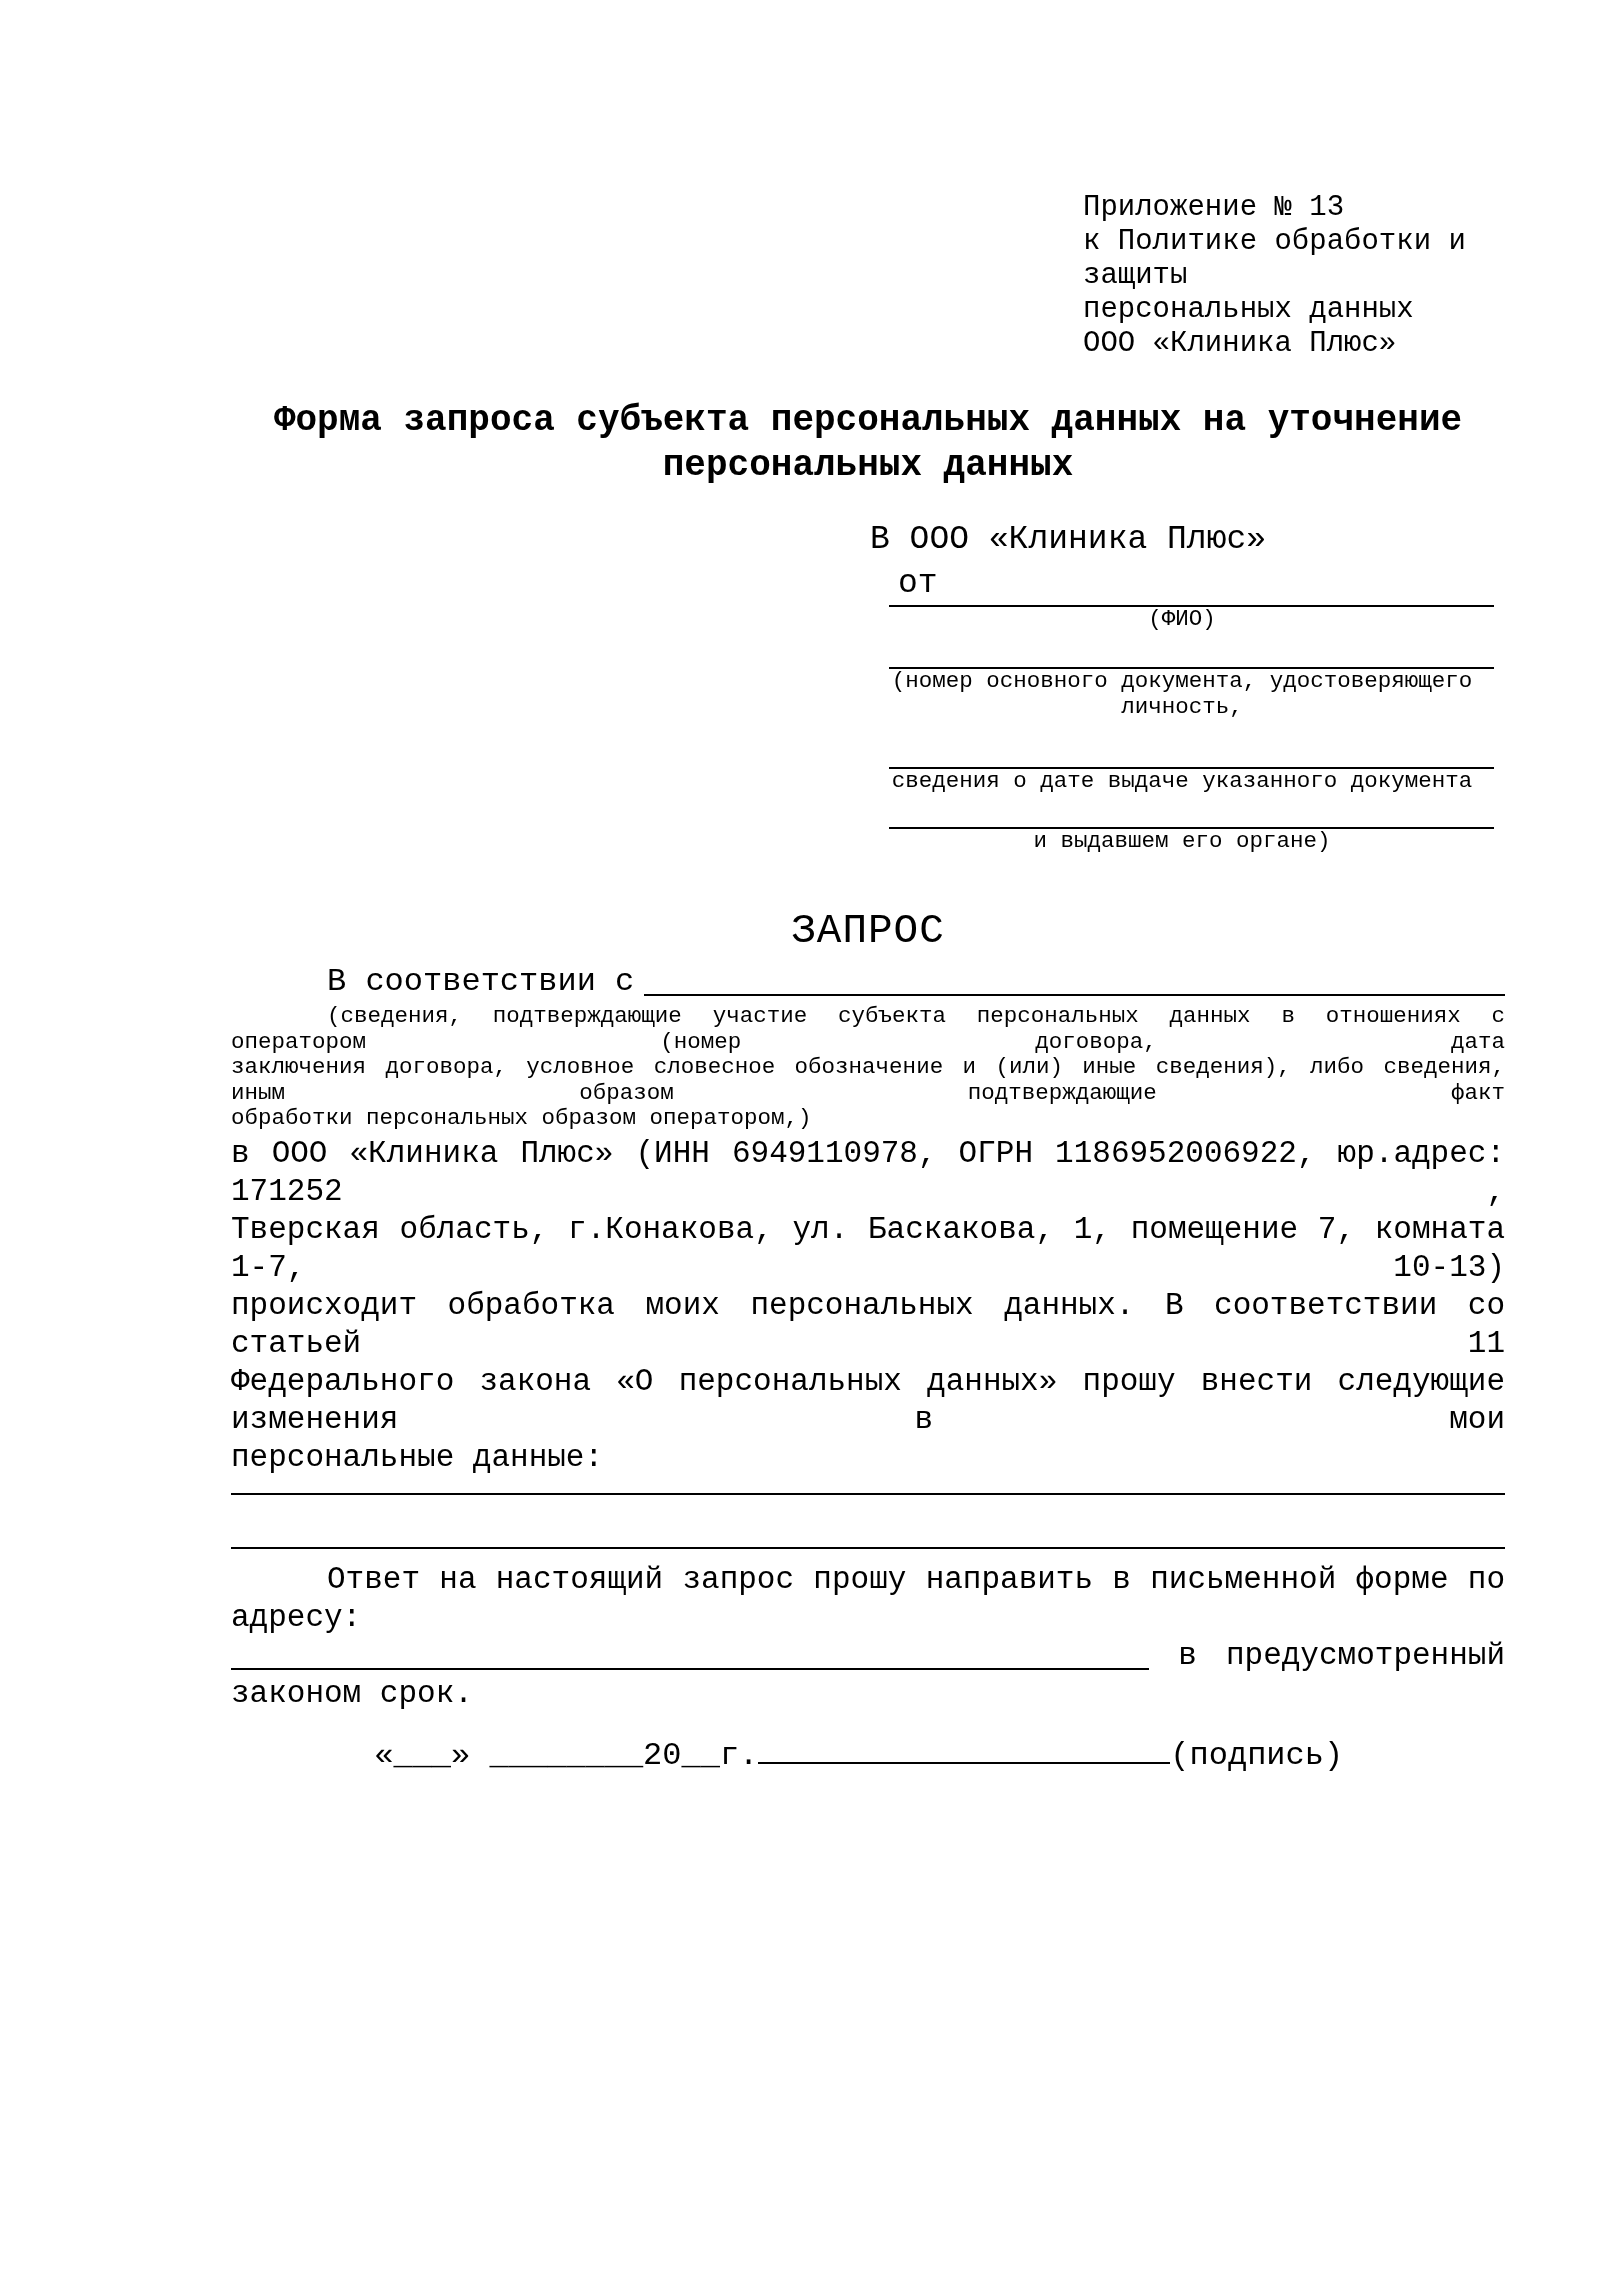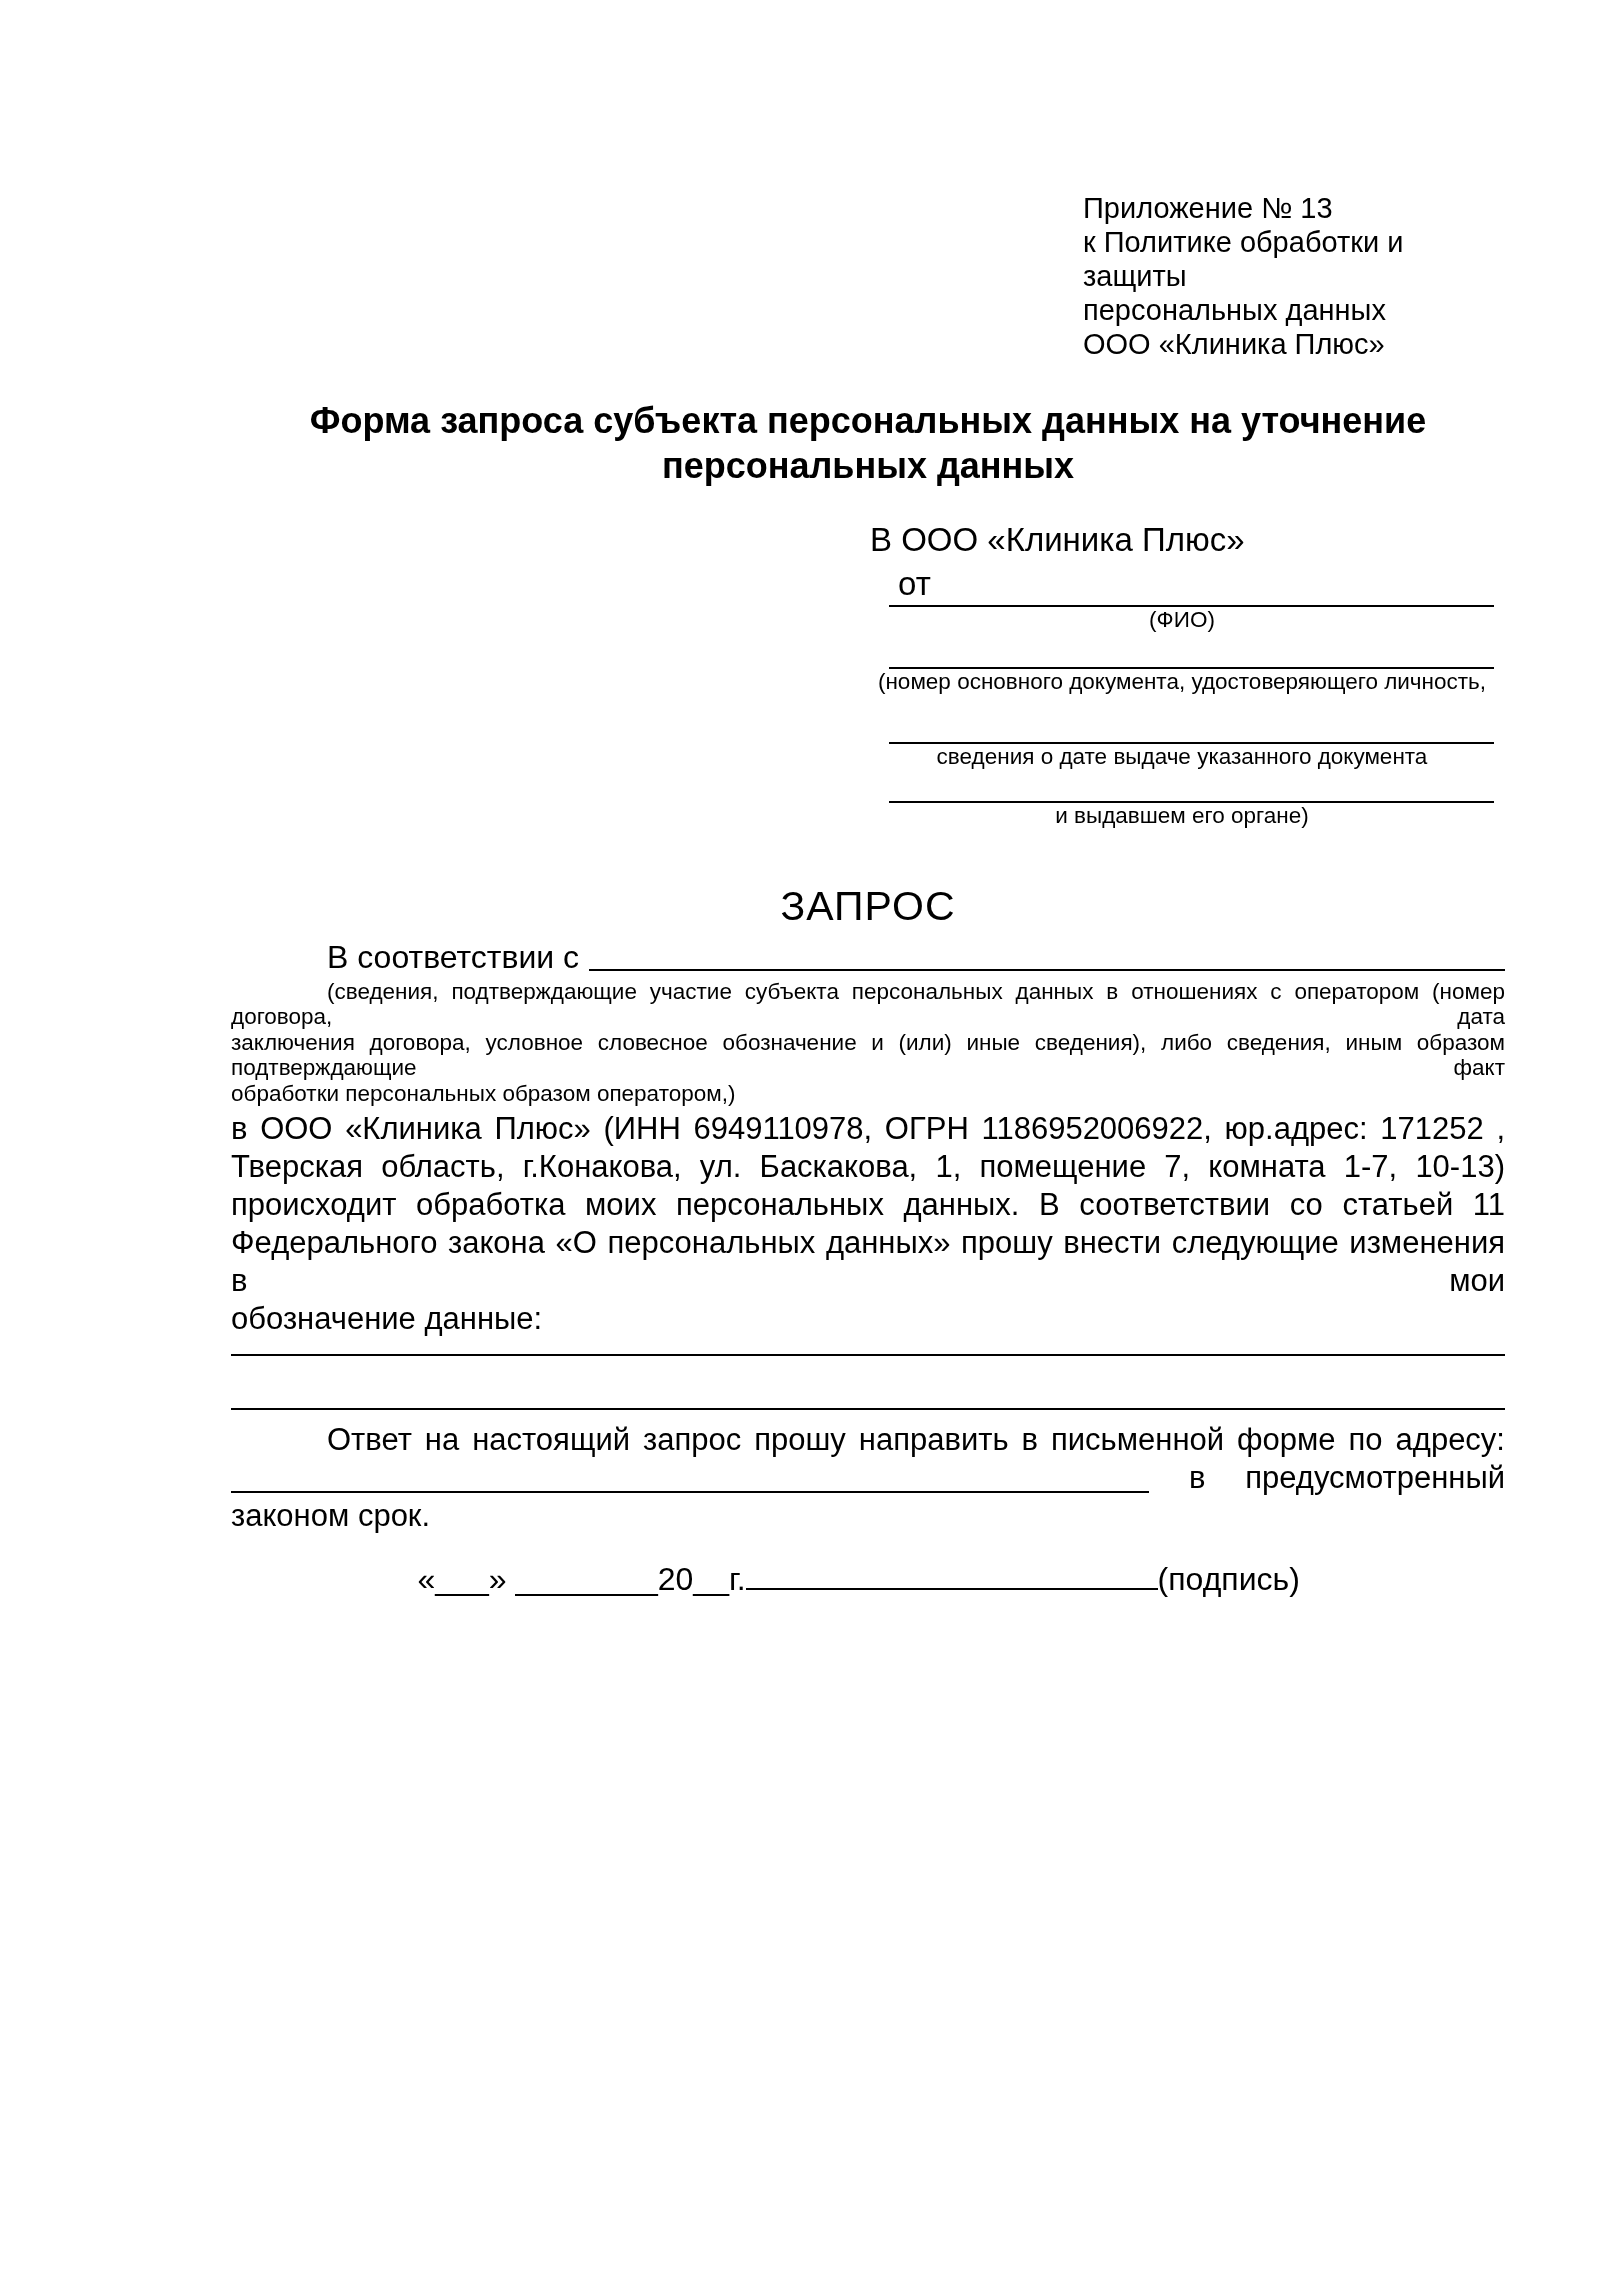--- a/index.html
+++ b/index.html
@@ -3,21 +3,21 @@
 <meta charset="utf-8">
 <style>
   html, body { margin: 0; padding: 0; background: #ffffff; }
   .page {
     position: relative;
     width: 1621px;
     height: 1821px;
     box-sizing: border-box;
     background: #ffffff;
     color: #000000;
-    font-family: Liberation Sans, sans-serif;
+    font-family: Liberation Mono, monospace;
     padding: 191px 116px 0 231px; 
     overflow: hidden;
   }
 
   
   .appendix { margin-left: 852px; font-size: 29px; line-height: 34px; }
 
   
   .title { margin-top: 37px; text-align: center; font-weight: bold; font-size: 36px; line-height: 45px; }
 
@@ -100,21 +100,21 @@
     <div class="jline ind">(сведения, подтверждающие участие субъекта персональных данных в отношениях с оператором (номер договора, дата</div>
     <div class="jline">заключения договора, условное словесное обозначение и (или) иные сведения), либо сведения, иным образом подтверждающие факт</div>
     <div>обработки персональных образом оператором,)</div>
   </div>
 
   <div class="bodytext">
     <div class="jline">в ООО «Клиника Плюс» (ИНН 6949110978, ОГРН 1186952006922, юр.адрес: 171252 ,</div>
     <div class="jline">Тверская область, г.Конакова, ул. Баскакова, 1, помещение 7, комната 1-7, 10-13)</div>
     <div class="jline">происходит обработка моих персональных данных. В соответствии со статьей 11</div>
     <div class="jline">Федерального закона «О персональных данных» прошу внести следующие изменения в мои</div>
-    <div>обозначение данные:</div>
+    <div>персональные данные:</div>
   </div>
 
   <div class="blank blank-1"></div>
   <div class="blank blank-2"></div>
 
   <div class="response">
     <div class="jline ind">Ответ на настоящий запрос прошу направить в письменной форме по адресу:</div>
     <div class="mid-row">
       <span class="mid-line"></span>
       <span>в</span>

